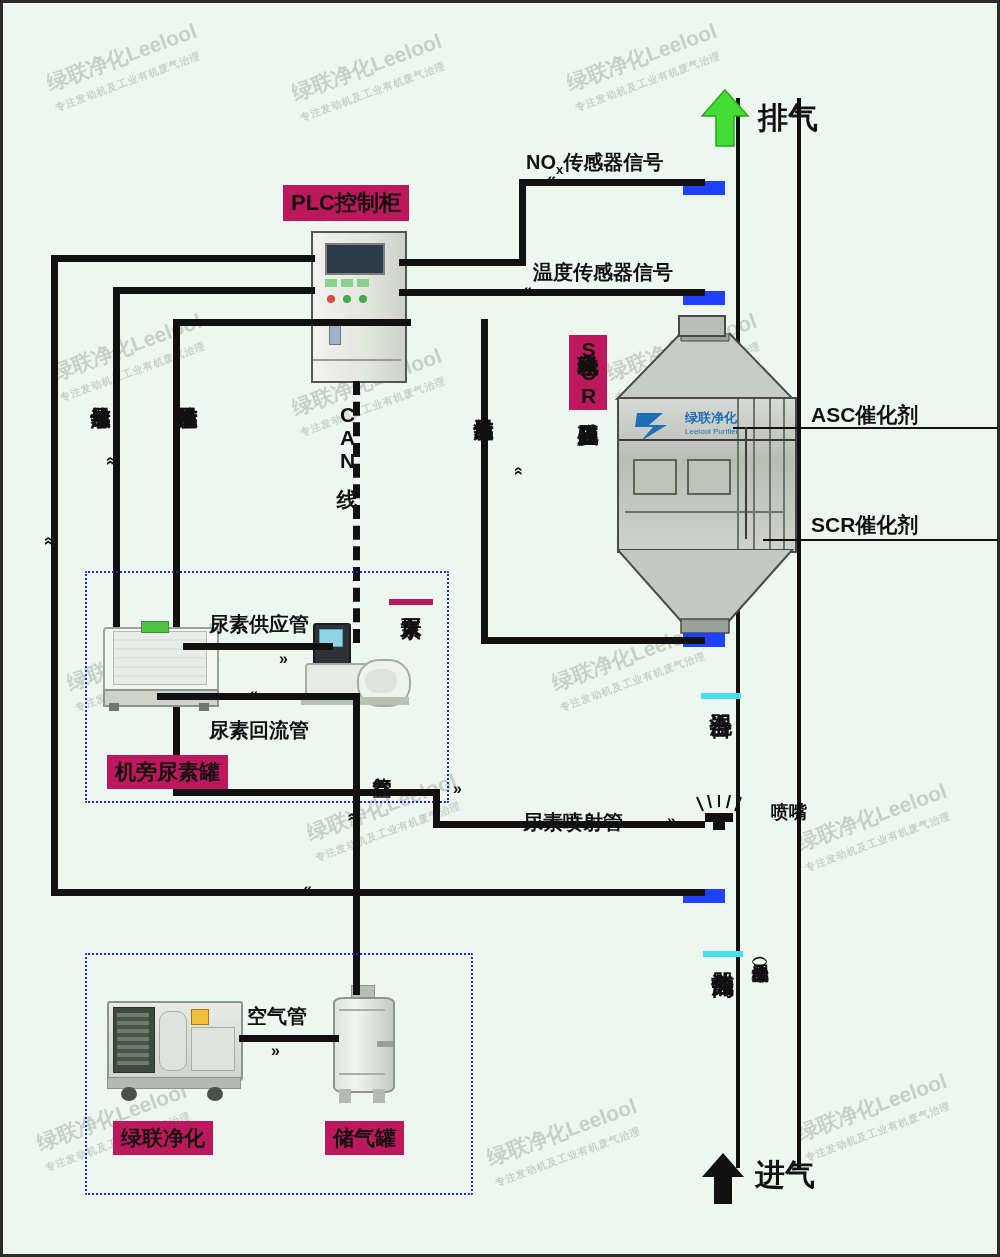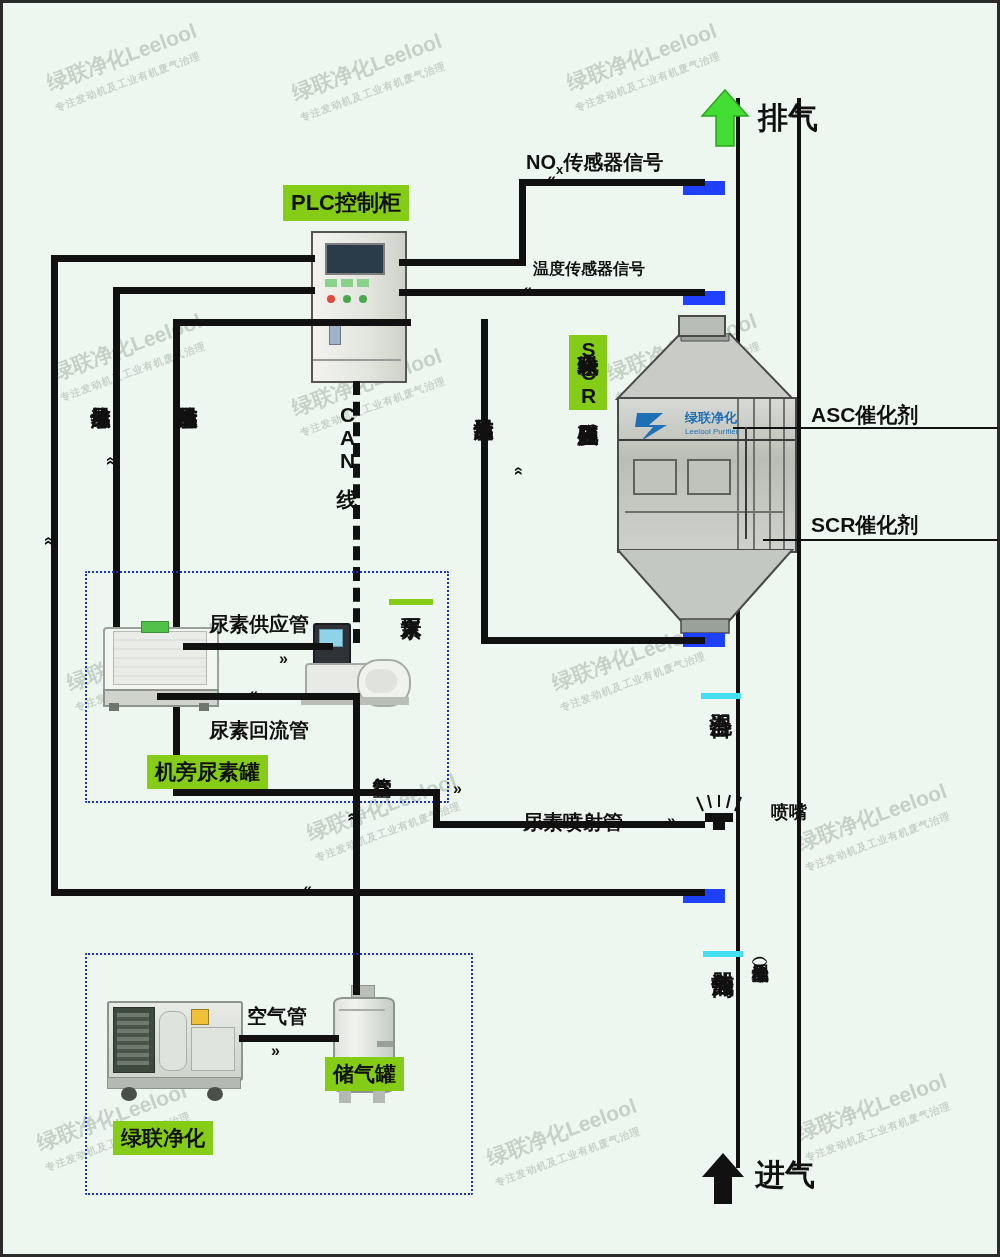--- a/index.html
+++ b/index.html
@@ -13,21 +13,21 @@
   #stage{position:relative;width:1000px;height:1257px;box-sizing:border-box;border:3px solid #2b2b2b;background:#eef6f0;}
 
   
   .line{position:absolute;background:#111;}
   .hline{height:7px;}
   .vline{width:7px;}
   .dashline{position:absolute;border-left:7px dashed #111;}
   .dotbox{position:absolute;border:2px dotted #1a2fd0;border-radius:2px;}
 
   .lbl{position:absolute;font-weight:bold;color:#111;white-space:nowrap;text-align:right;}
-  .lbl-yellow{background:#84cc16;padding:3px 8px;}
+  .lbl-yellow{background:#be185d;padding:3px 8px;}
   .lbl-cyan{background:#45e0f0;padding:3px 8px;}
   .vtext{writing-mode:vertical-rl;text-orientation:upright;white-space:nowrap;}
 
   .arrowmark{position:absolute;color:#111;font-weight:bold;font-size:15px;line-height:1;}
 
   .sensorblock{position:absolute;background:#1f40ff;width:26px;height:12px;}
 
   .callout-line{position:absolute;height:2px;background:#111;}
   .watermark{position:absolute;color:rgba(120,140,120,.35);font-weight:bold;white-space:nowrap;pointer-events:none;}
   .wm-main{font-size:21px;}
@@ -168,21 +168,21 @@
   </div>
 
   <div class="line hline" style="left:516px;top:176px;width:186px;"></div>
   <div class="line vline" style="left:516px;top:176px;height:86px;"></div>
   <div class="line hline" style="left:396px;top:256px;width:127px;"></div>
   <div class="arrowmark" style="left:544px;top:168px;font-size:16px;">«</div>
   <div class="lbl" style="left:523px;top:146px;font-size:20px;"><span>NO</span><sub style="font-size:13px;">x</sub><span>传感器信号</span></div>
 
   <div class="line hline" style="left:396px;top:286px;width:306px;"></div>
   <div class="arrowmark" style="left:520px;top:279px;font-size:16px;">«</div>
-  <div class="lbl" style="left:530px;top:256px;font-size:16px;">温度传感器信号</div>
+  <div class="lbl" style="left:530px;top:256px;font-size:20px;">温度传感器信号</div>
 
   <div class="line hline" style="left:170px;top:316px;width:238px;"></div>
   <div class="line vline" style="left:478px;top:316px;height:324px;"></div>
   <div class="line hline" style="left:478px;top:634px;width:224px;"></div>
   <div class="line hline" style="left:170px;top:316px;width:10px;"></div>
   <div class="line vline" style="left:170px;top:316px;height:470px;"></div>
   <div class="arrowmark" style="left:512px;top:460px;font-size:16px;transform:rotate(90deg);">«</div>
   <div class="lbl vtext" style="left:468px;top:400px;font-size:20px;">温度传感器信号</div>
 
   <div class="line vline" style="left:48px;top:252px;height:634px;"></div>
@@ -221,21 +221,21 @@
   <div class="lbl lbl-yellow vtext" style="left:386px;top:596px;font-size:21px;">尿素泵</div>
 
   <div class="line hline" style="left:180px;top:640px;width:150px;"></div>
   <div class="arrowmark" style="left:276px;top:648px;font-size:16px;">»</div>
   <div class="lbl" style="left:206px;top:608px;font-size:20px;font-family:Liberation Mono, monospace;">尿素供应管</div>
 
   <div class="line hline" style="left:154px;top:690px;width:196px;"></div>
   <div class="arrowmark" style="left:246px;top:683px;font-size:16px;">«</div>
   <div class="lbl" style="left:206px;top:714px;font-size:20px;">尿素回流管</div>
 
-  <div class="lbl lbl-yellow" style="left:104px;top:752px;font-size:21px;margin-left:40px;">机旁尿素罐</div>
+  <div class="lbl lbl-yellow" style="left:104px;top:752px;font-size:21px;">机旁尿素罐</div>
 
   <div class="line hline" style="left:430px;top:818px;width:272px;"></div>
   <div class="line vline" style="left:430px;top:786px;height:36px;"></div>
   <div class="line hline" style="left:170px;top:786px;width:264px;"></div>
   <div class="arrowmark" style="left:450px;top:778px;font-size:16px;">»</div>
   <div class="arrowmark" style="left:664px;top:810px;font-size:16px;">»</div>
   <div class="lbl" style="left:520px;top:806px;font-size:20px;">尿素喷射管</div>
 
   <div class="line vline" style="left:350px;top:690px;height:300px;"></div>
   <div class="arrowmark" style="left:344px;top:806px;font-size:16px;transform:rotate(-90deg);">»</div>
@@ -261,21 +261,21 @@
 
   <div style="position:absolute;left:330px;top:982px;width:58px;height:120px;">
     <div style="position:absolute;left:18px;top:0;width:22px;height:14px;background:#b9beb7;border:1px solid #8d948c;"></div>
     <div style="position:absolute;left:0;top:12px;width:58px;height:92px;background:linear-gradient(90deg,#dfe3dd 0%,#f2f4f0 35%,#c6cbc5 100%);border:2px solid #8d948c;border-radius:10px/6px;"></div>
     <div style="position:absolute;left:6px;top:24px;width:46px;height:2px;background:#a9afa7;"></div>
     <div style="position:absolute;left:6px;top:88px;width:46px;height:2px;background:#a9afa7;"></div>
     <div style="position:absolute;left:44px;top:56px;width:16px;height:6px;background:#9aa09a;"></div>
     <div style="position:absolute;left:6px;top:104px;width:12px;height:14px;background:#b4bab3;"></div>
     <div style="position:absolute;left:40px;top:104px;width:12px;height:14px;background:#b4bab3;"></div>
   </div>
-  <div class="lbl lbl-yellow" style="left:322px;top:1054px;font-size:21px;">储气罐</div>
+  <div class="lbl lbl-yellow" style="left:322px;top:1118px;font-size:21px;">储气罐</div>
 
   <div class="line hline" style="left:236px;top:1032px;width:100px;"></div>
   <div class="arrowmark" style="left:268px;top:1040px;font-size:16px;">»</div>
   <div class="lbl" style="left:244px;top:1000px;font-size:20px;font-family:Liberation Serif, serif;">空气管</div>
 
   <div class="line vline" style="left:350px;top:960px;height:32px;"></div>
 
 </div>
 
 </body></html>

